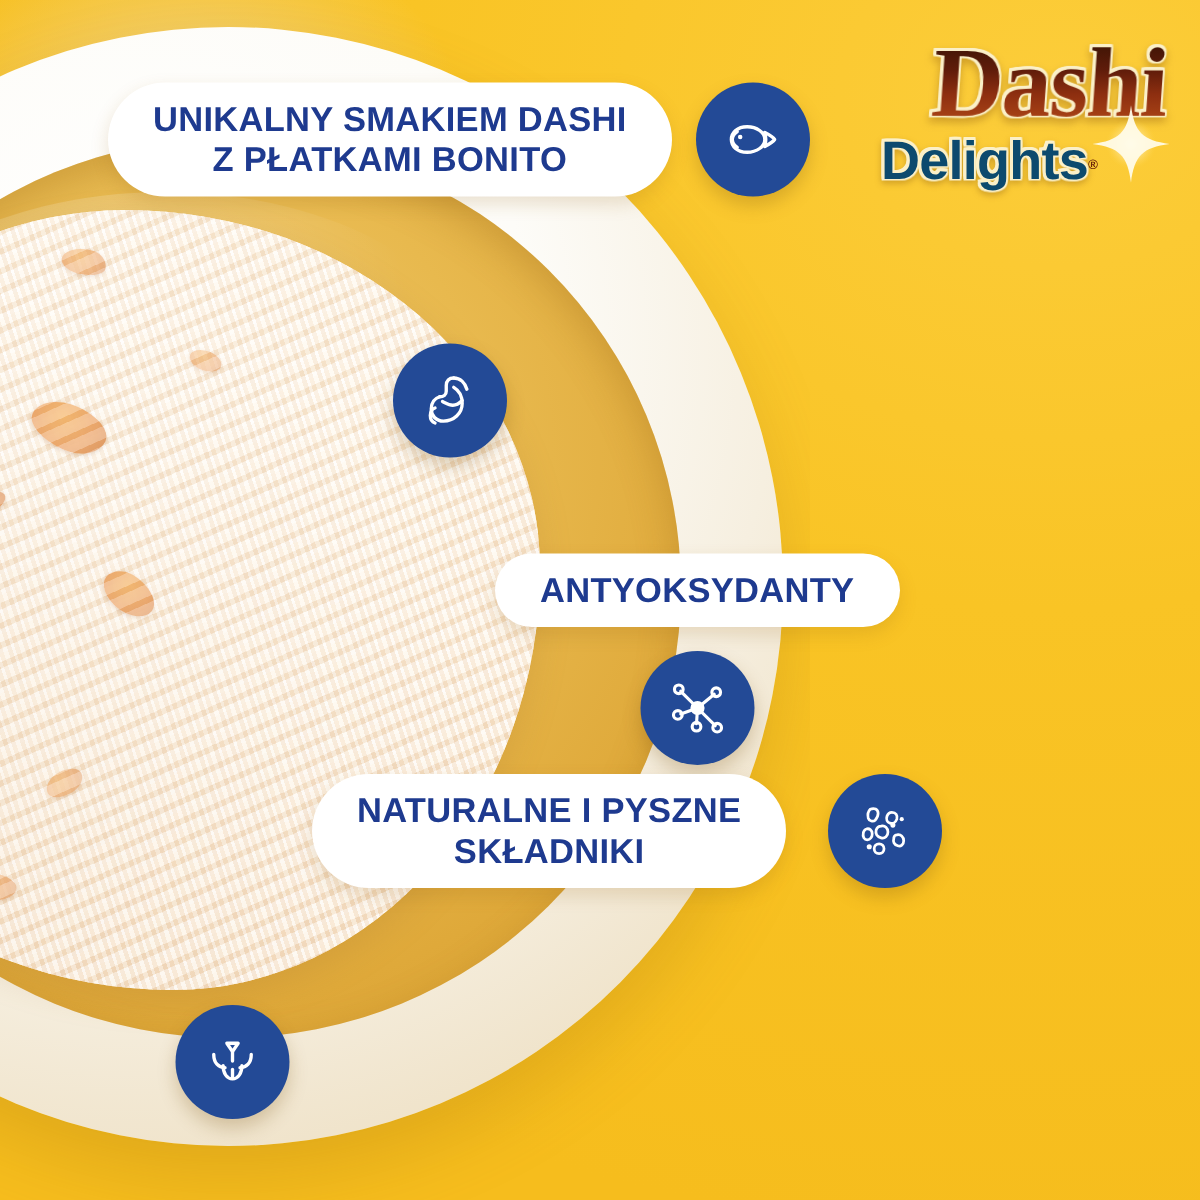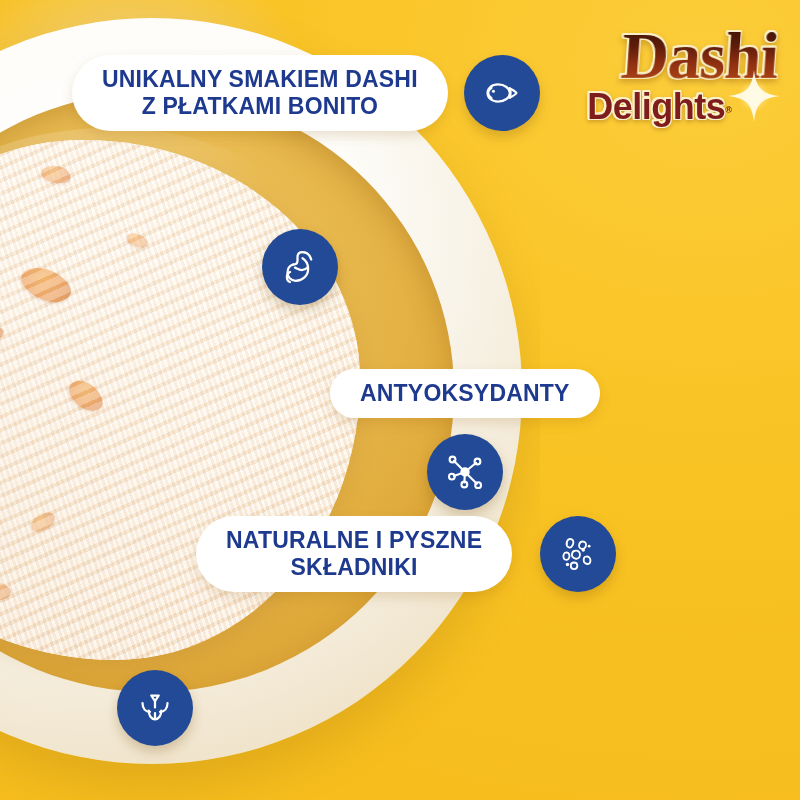--- a/index.html
+++ b/index.html
@@ -153,21 +153,21 @@
     display: block;
     margin-top: 2px;
     padding-right: 52px;
   }
   .logo-sub {
     font-family: "Liberation Sans", sans-serif;
     font-weight: bold;
     font-size: 36px;
     line-height: 38px;
     letter-spacing: -0.5px;
-    color: #7f1d1d;
+    color: #0c4a6e;
     filter: drop-shadow(1.4px 0 0 #fbf0c8) drop-shadow(-1.4px 0 0 #fbf0c8)
             drop-shadow(0 1.4px 0 #fbf0c8) drop-shadow(0 -1.4px 0 #fbf0c8)
             drop-shadow(0 2px 2px rgba(120,70,10,.32));
     display: inline-block;
   }
   .logo-reg {
     font-size: 9px;
     vertical-align: super;
     color: #6a2209;
     font-weight: bold;
@@ -214,21 +214,21 @@
     align-items: center;
     justify-content: center;
     flex: 0 0 auto;
   }
   .badge svg { display: block; }
 
   
   #feature-0 { left: 72px;  top: 55px;  }
   #feature-1 { left: 262px; top: 229px; }
   #feature-2 { left: 330px; top: 369px; flex-direction: column; }
-  #feature-3 { left: 196px; top: 516px; gap: 28px; }
+  #feature-3 { left: 208px; top: 516px; gap: 28px; }
   #feature-4 { left: 117px; top: 670px; }
 </style>
 </head>
 <body>
 
 <div class="poster">
 
   <div class="bg-base"></div>
   <div class="bg-warm-tl"></div>
 

